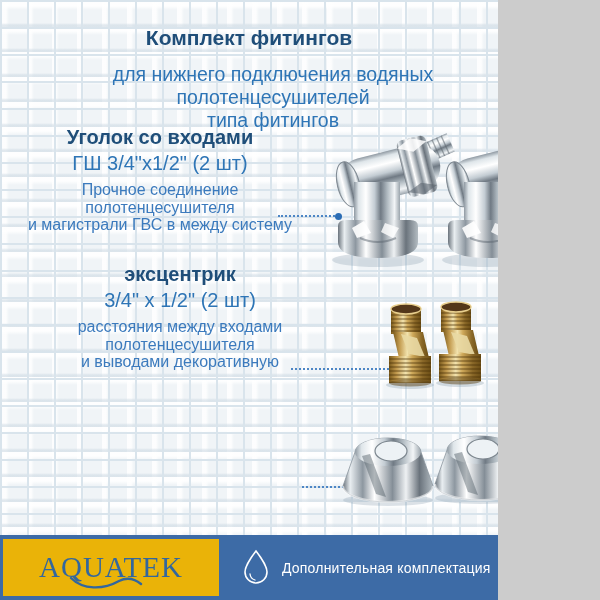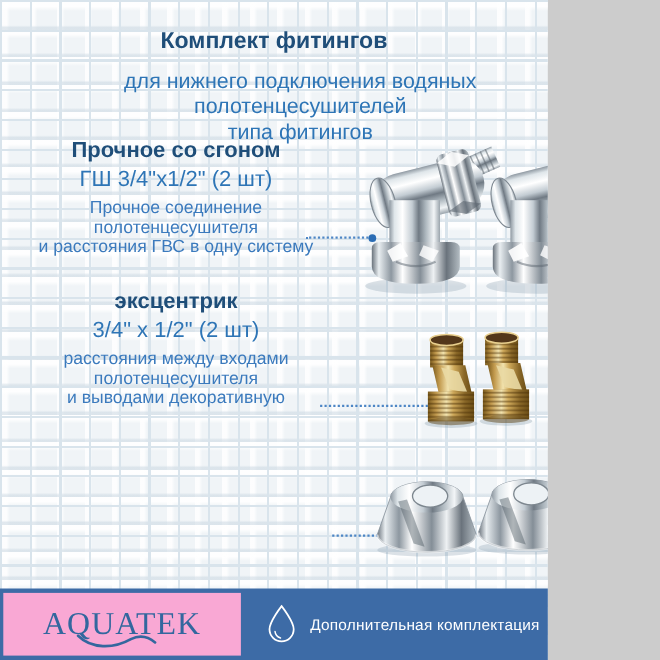--- a/index.html
+++ b/index.html
@@ -13,31 +13,31 @@
       repeating-linear-gradient(180deg, rgba(255,255,255,.95) 2px 6px, rgba(255,255,255,0) 10px 23px, rgba(203,216,226,.55) 25px 27px),
       repeating-linear-gradient(90deg, rgba(255,255,255,.85) 2px 6px, rgba(255,255,255,0) 9px 27px);
   }
   .header{position:absolute;top:26px;left:0;right:0;text-align:center;}
   .title{margin:0 0 13px 0;font-size:21px;font-weight:bold;color:#1f4e79;}
   .subtitle{font-size:19.5px;line-height:23px;color:#2e75b6;padding-left:48px;}
   .col{position:absolute;left:2px;width:316px;text-align:center;}
   .col .heading{margin:0 0 3px 0;font-size:20px;font-weight:bold;color:#1f4e79;}
   .col .size{font-size:20px;color:#2e75b6;margin-bottom:6px;}
   .col .desc{font-size:16px;line-height:17.5px;color:#3b7abd;}
-  .s1{top:126px;} .s2{top:263px;} .s3{top:418px;}
+  .s1{top:126px;} .s2{top:263px;padding-left:20px;} .s3{top:418px;}
   .leader{position:absolute;height:0;border-top:2px dotted #4d86c5;}
   .leader::after{content:"";position:absolute;right:-4px;top:-4.5px;width:7px;height:7px;border-radius:50%;background:#2a6cb4;}
   .leader1{left:278px;top:215px;width:60px;}
   .leader2{left:291px;top:368px;width:106px;}
   .leader3{left:302px;top:486px;width:54px;}
   .img-elbows{position:absolute;left:330px;top:116px;width:240px;height:152px;}
   .img-brass{position:absolute;left:384px;top:300px;width:104px;height:92px;}
   .img-reflectors{position:absolute;left:340px;top:424px;width:192px;height:84px;}
   .footer-bar{position:absolute;left:0;top:535px;width:600px;height:65px;background:#3d6ba6;}
-  .logo-panel{position:absolute;left:3px;top:4px;width:216px;height:57px;background:#f9a8d4;
+  .logo-panel{position:absolute;left:3px;top:4px;width:216px;height:57px;background:#eab308;
     display:flex;align-items:center;justify-content:center;}
   .brand{position:relative;font-family:"Liberation Serif","DejaVu Serif",serif;
     font-size:29px;color:#33679e;letter-spacing:1px;}
   .brand svg{position:absolute;left:52px;bottom:-4px;}
   .drop-wrap{position:absolute;left:241px;top:14px;width:30px;height:36px;}
   .footer-label{position:absolute;left:282px;top:50%;transform:translateY(-50%);
     color:#ffffff;font-size:14px;letter-spacing:.2px;}
 </style>
 </head>
 <body>
@@ -134,26 +134,26 @@
 
   <div class="header">
     <h1 class="title">Комплект фитингов</h1>
     <div class="subtitle">
       <div>для нижнего подключения водяных полотенцесушителей</div>
       <div>типа фитингов</div>
     </div>
   </div>
 
   <div class="col s1">
-    <h2 class="heading">Прочное со сгоном</h2>
+    <h2 class="heading">Уголок со входами</h2>
     <div class="size">ГШ 3/4"х1/2" (2 шт)</div>
     <div class="desc">
       <div>Прочное соединение</div>
       <div>полотенцесушителя</div>
-      <div>и расстояния ГВС в одну систему</div>
+      <div>и магистрали ГВС в между систему</div>
     </div>
   </div>
   <div class="leader leader1"></div>
   <div class="img-elbows">
     <svg width="240" height="152" viewBox="0 0 240 152">
       <use href="#elbow-shape" x="0" y="0"></use>
       <use href="#elbow-shape" x="110" y="0"></use>
     </svg>
   </div>
 

